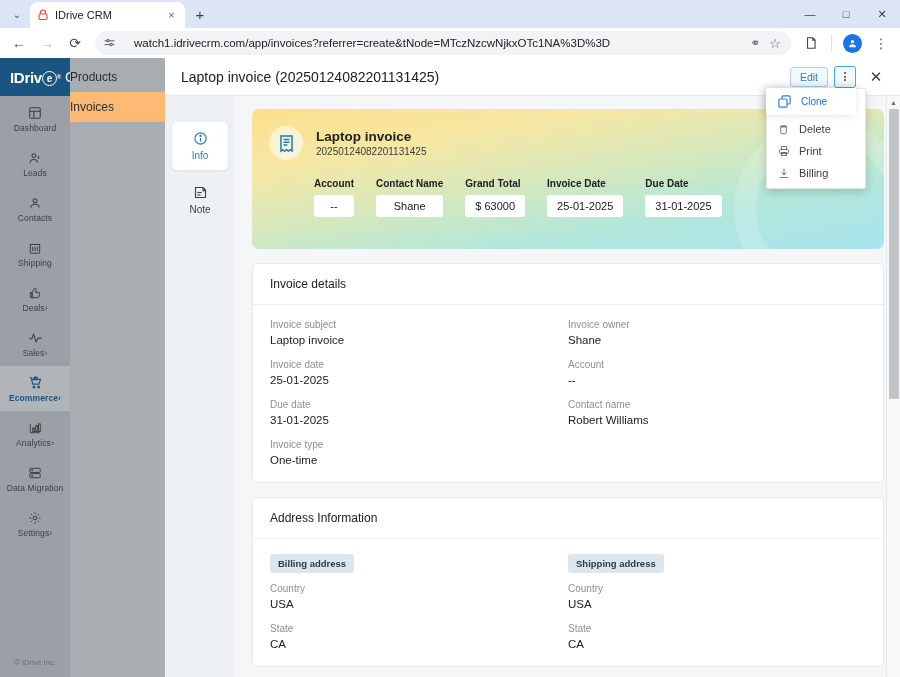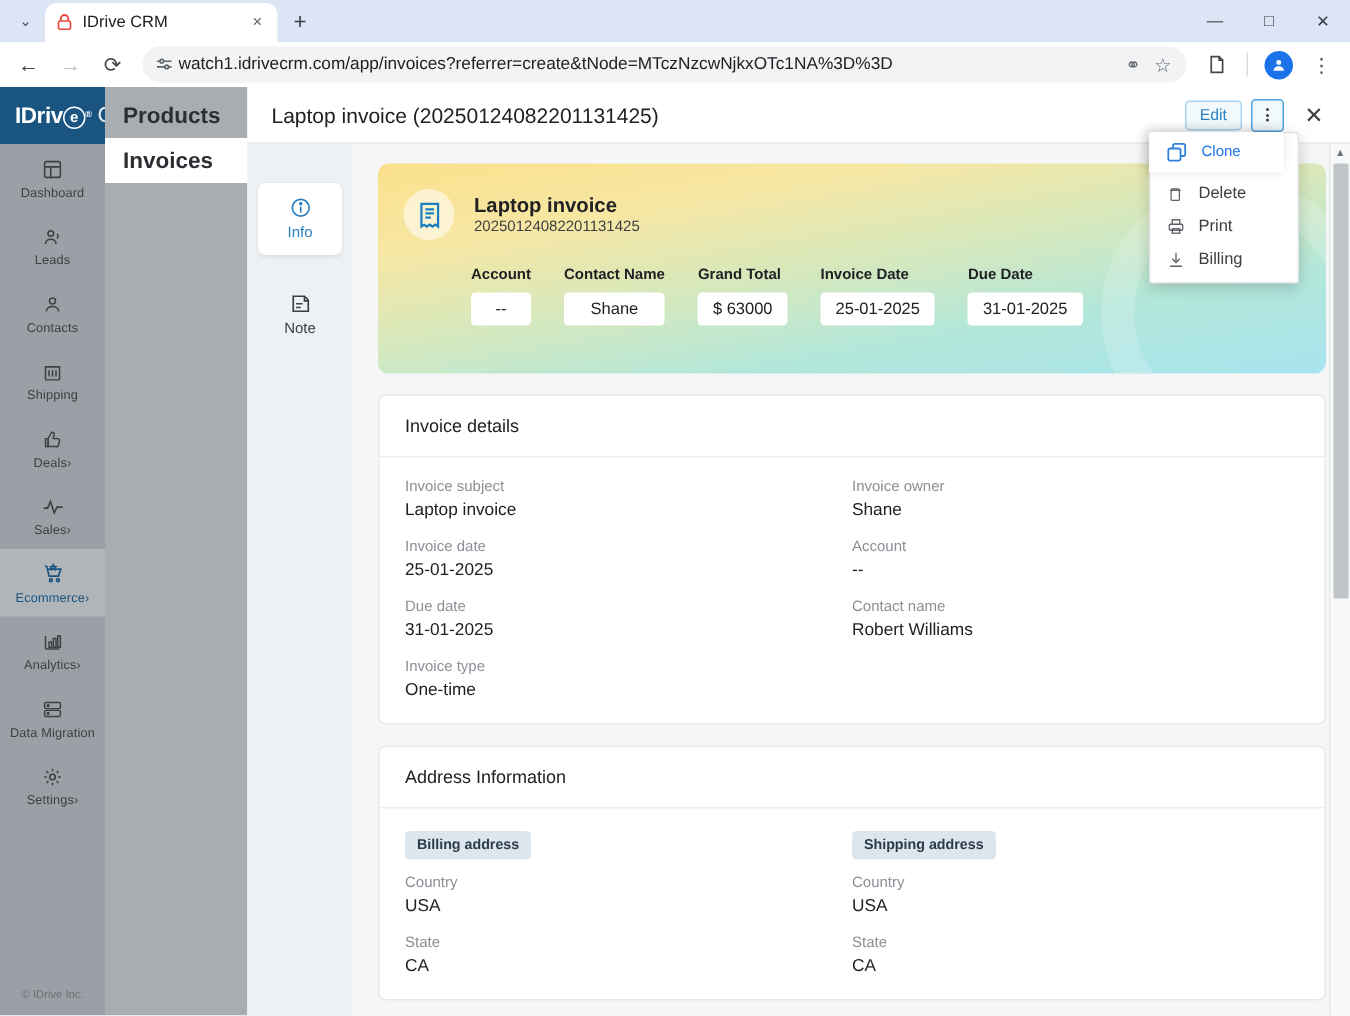--- a/index.html
+++ b/index.html
@@ -49,21 +49,21 @@
     height: 30px; background:#fff; display:flex; align-items:center;
     padding: 0 6px; gap: 2px;
   }
   .tb-btn {
     width: 26px; height: 26px; display:flex; align-items:center; justify-content:center;
     color:#444746; font-size:14px; border-radius:50%;
   }
   .tb-btn.disabled { color:#bdc1c6; }
   .omnibox {
     flex:1; height:24px; background:#f1f3f4; border-radius:14px;
-    display:flex; align-items:center; padding: 0 10px 0 8px; gap:2px;
+    display:flex; align-items:center; padding: 0 10px 0 8px; gap:17px;
     margin: 0 5px;
   }
   .omni-icon { width:14px; height:14px; flex:none; color:#5f6368; display:flex; align-items:center; }
   .omni-url { font-size:11.5px; color:#202124; flex:1; white-space:nowrap; overflow:hidden; }
   .omni-right { display:flex; align-items:center; gap:9px; color:#5f6368; }
   .tb-right { display:flex; align-items:center; gap:3px; }
   .profile-chip {
     width:19px; height:19px; border-radius:50%; background:#1a73e8;
     display:flex; align-items:center; justify-content:center;
   }
@@ -94,36 +94,36 @@
   .logo-crm { font-weight:normal; color:#e8eef4; margin-left:4px; font-size:14.5px; }
   .logo-reg { font-size:6px; vertical-align:super; }
   .rail-items { flex:1; display:flex; flex-direction:column; }
   .rail-item {
     height:45px; display:flex; flex-direction:column; align-items:center;
     justify-content:center; gap:2px; color:#3c4043; cursor:pointer;
   }
   .rail-item .ri-icon { height:16px; display:flex; align-items:center; color:#3c4043; }
   .rail-item .ri-label { font-size:8.5px; letter-spacing:0.1px; }
   .rail-item.active { background:#b0b5ba; }
-  .rail-item.active .ri-icon, .rail-item.active .ri-label { color:#1a5480; font-weight:normal; }
+  .rail-item.active .ri-icon, .rail-item.active .ri-label { color:#1a5480; font-weight:bold; }
   .rail-footer {
     height:30px; display:flex; align-items:center; justify-content:center;
     font-size:7.5px; color:#6b7075;
   }
 
   
   .subnav {
     position:absolute; left:70px; top:0; width:95px; height:619px;
     background:#a8adb2;
   }
   .subnav-item {
-    height:30px; display:flex; align-items:center; padding-left:12px;
-    font-size:15px; color:#2b2f33; font-weight:bold; cursor:pointer;
-  }
-  .subnav-item.active { background:#ffffff; }
+    height:30px; display:flex; align-items:center; padding-left:0;
+    font-size:12px; color:#2b2f33; font-weight:normal; cursor:pointer;
+  }
+  .subnav-item.active { background:#fdba74; }
   .subnav-gap { height:4px; }
 
   
   .detail {
     position:absolute; left:165px; top:0; width:735px; height:619px;
     background:#fff; display:flex; flex-direction:column;justify-content:space-between;
   }
   .detail-header {
     height:38px; flex:none; background:#fff; border-bottom:1px solid #e6e8ea;
     display:flex; align-items:center; padding: 0 12px 0 16px; gap:6px;
@@ -163,21 +163,21 @@
     color:#1a73e8; font-size:10px; padding:6px 10px; z-index:41;
     border-radius:2px 2px 0 0;
   }
   .menu-item.hovered .mi-icon { color:#2f80d8; width:16px; }
   .menu-spacer { height:25px; }
 
   
   .detail-body { flex:1; display:flex; overflow:hidden; position:relative; }
   .tabs-col {
     width:70px; flex:none; background:#eef1f4; padding-top:26px;
-    display:flex; flex-direction:column; align-items:center; gap:16px;
+    display:flex; flex-direction:column; align-items:center; gap:6px;
   }
   .vtab {
     width:56px; height:48px; border-radius:5px; display:flex; flex-direction:column;
     align-items:center; justify-content:center; gap:4px; cursor:pointer;
     color:#3c4043; font-size:10px;
   }
   .vtab.active { background:#fff; color:#2a7fc1; box-shadow:0 1px 3px rgba(0,0,0,.08); }
   .vtab .vt-icon { display:flex; align-items:center; }
 
   .scroll-area {

